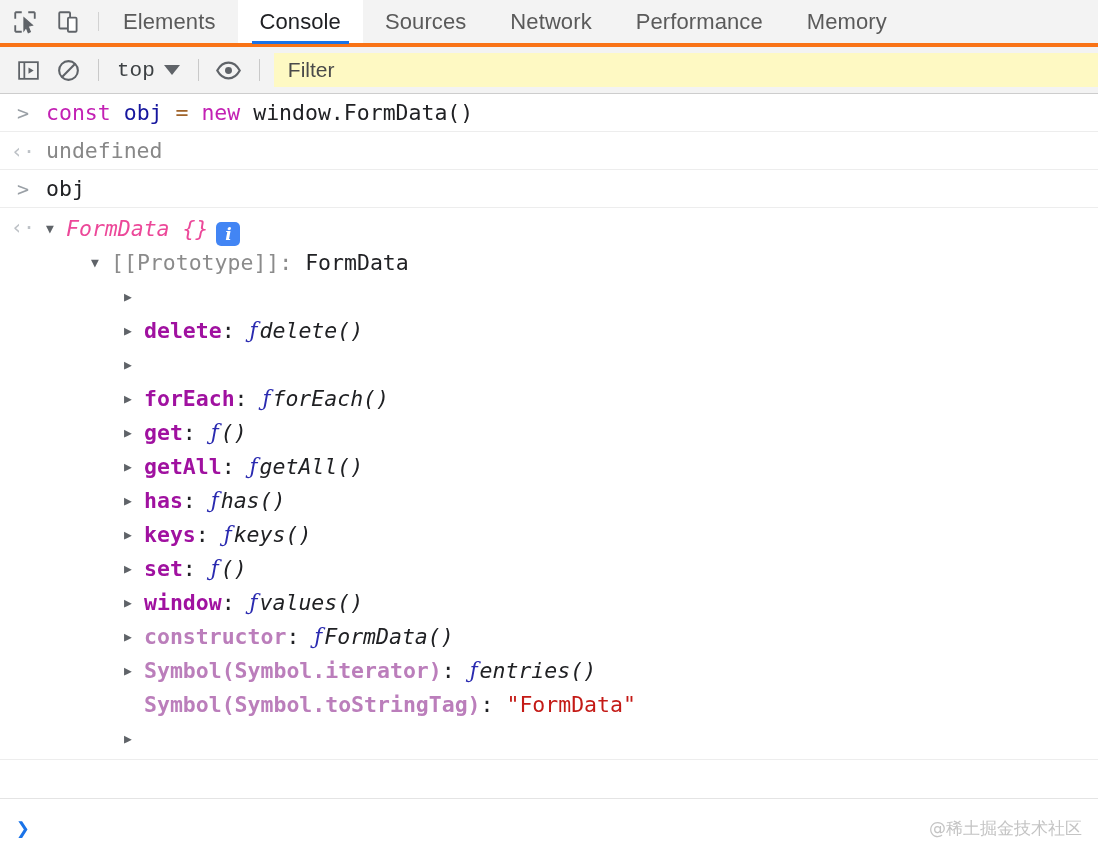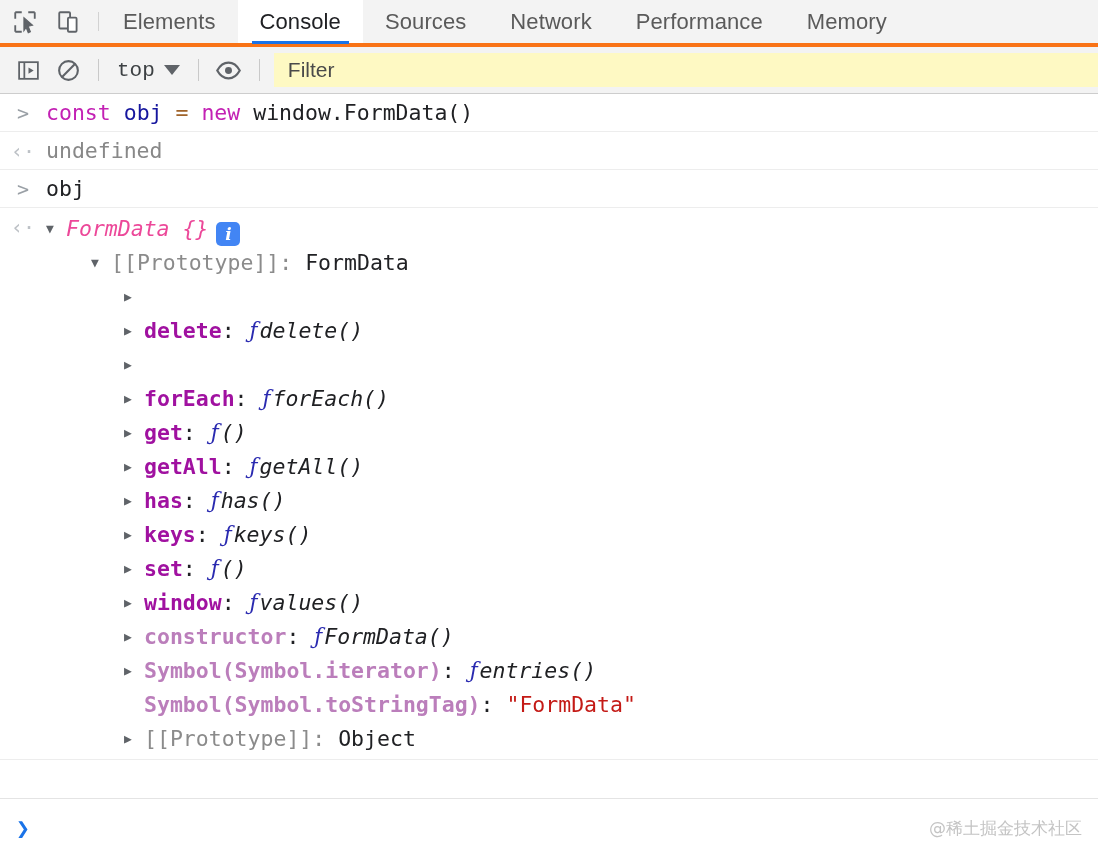--- a/index.html
+++ b/index.html
@@ -400,21 +400,20 @@
           <span><span class="prop-name muted">Symbol(Symbol.iterator)</span><span class="colon">:</span> <span class="fn-mark">ƒ</span><span class="fn-name">entries()</span></span>
         </div>
 
         <div class="node ind2">
           <span class="arrow empty">▶</span>
           <span><span class="prop-name muted">Symbol(Symbol.toStringTag)</span><span class="colon">:</span> <span class="str-val">"FormData"</span></span>
         </div>
 
         <div class="node ind2">
           <span class="arrow">▶</span>
-          <span><span class="proto-key">[[Prototype]]:</span> <span class="proto-val">Object</span></span>
         </div>
 
       </div>
     </div>
   </div>
 </div>
 
 <div class="promptbar">
   <div class="prompt-arrow">❯</div>
   <div class="watermark">@稀土掘金技术社区</div>

